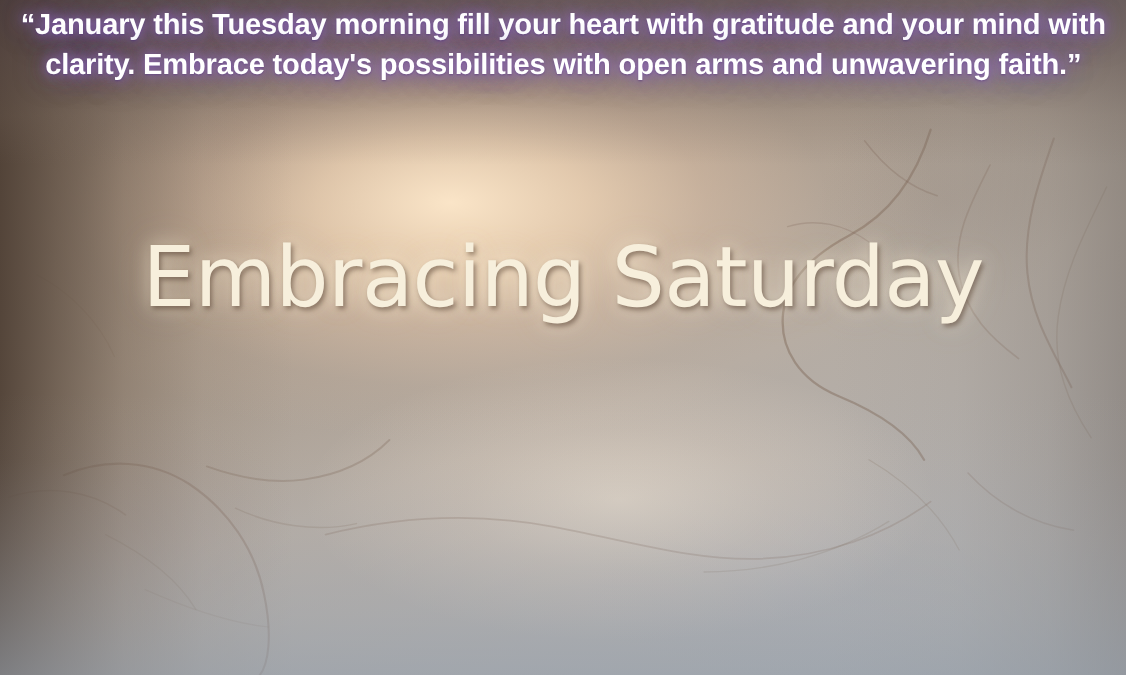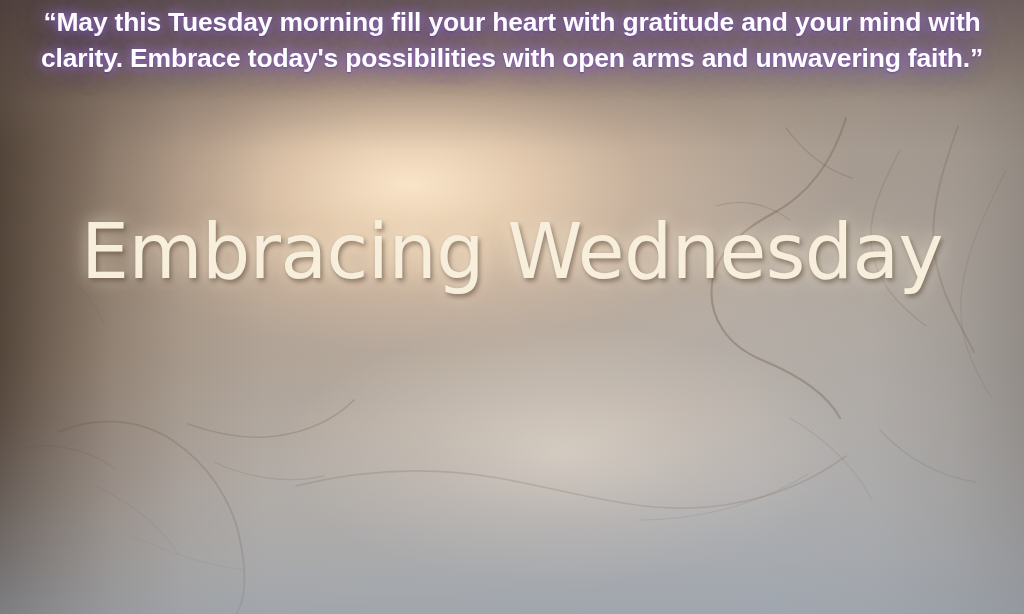--- a/index.html
+++ b/index.html
@@ -203,19 +203,19 @@
       <path d="M34,250 C64,266 90,292 104,324" stroke-width="1.1" opacity="0.16"></path>
       <path d="M132,536 C168,552 206,566 244,570" stroke-width="1.1" opacity="0.16"></path>
     </g>
   </svg>
 
   <div class="bg-layer bg-vig-left"></div>
   <div class="bg-layer bg-vig-right"></div>
   <div class="bg-layer bg-cool-bottom"></div>
   <div class="bg-layer bg-top-shade"></div>
 
-  <div class="quote">“May this Tuesday morning fill your heart with gratitude and your mind with clarity. Embrace today's possibilities with open arms and unwavering faith.”</div>
+  <div class="quote">“January this Tuesday morning fill your heart with gratitude and your mind with clarity. Embrace today's possibilities with open arms and unwavering faith.”</div>
 
   <div class="title-block">
-    <span class="title-line title-line-1">Embracing Wednesday</span>
+    <span class="title-line title-line-1">Embracing Saturday</span>
   </div>
 
 </div>
 
 </body></html>

